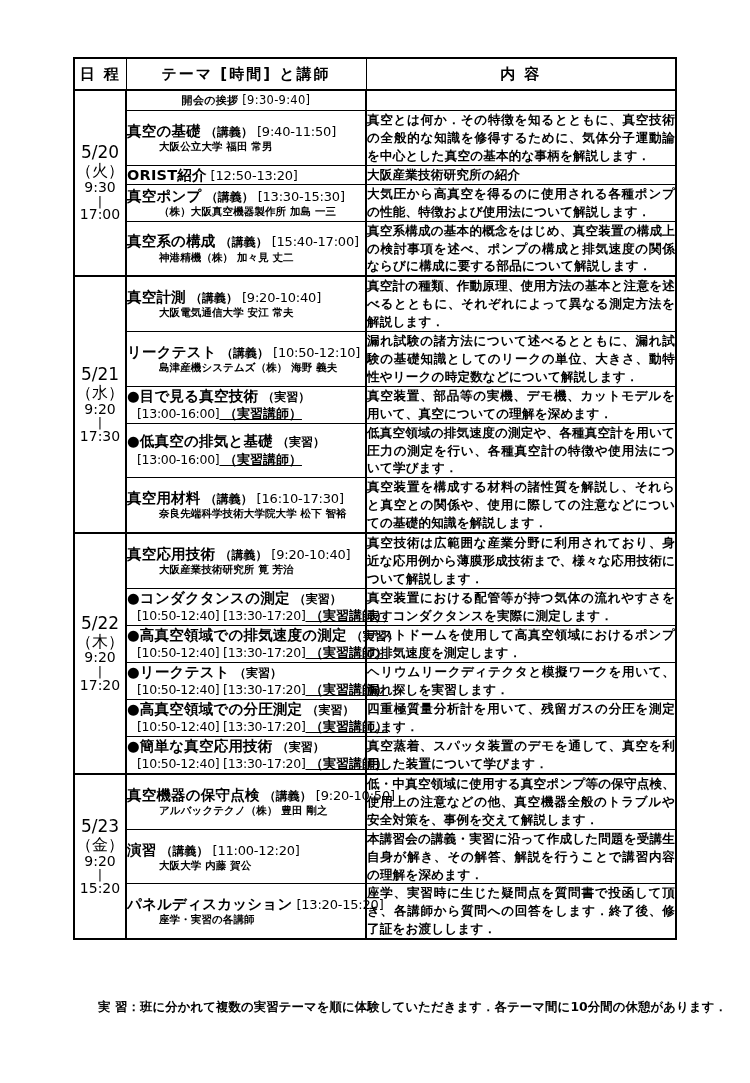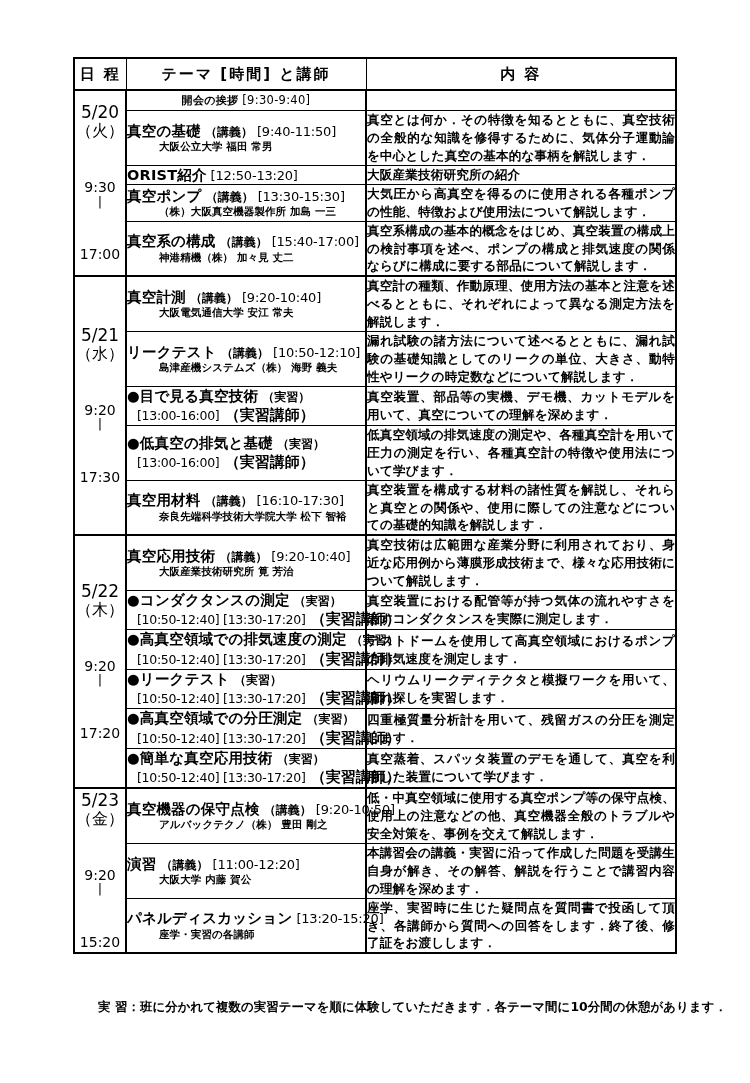--- a/index.html
+++ b/index.html
@@ -57,21 +57,21 @@
   .datecell {
     text-align: center;
     font-size: 16px;
     line-height: 1.12;
     font-weight: 400;
     border-right: 2px solid #000 !important;
     padding: 2px 0;
   }
   .datecell .d-md { font-size: 17px; letter-spacing: 0px; }
   .datecell .d-dow { font-size: 16px; }
-  .datecell .d-t { font-size: 14px; margin-top: 40px; }
+  .datecell .d-t { font-size: 14px; }
   .datecell .d-dash { font-size: 13px; line-height: 0.9; display:block; }
 
   
   .themecell {
     padding: 5px 6px 5px 8px;
     border-right: 2px solid #000 !important;
   }
   .themecell.greet {
     text-align: center;
     padding: 2px 0;
@@ -103,21 +103,21 @@
     letter-spacing: 0.1px;
     white-space: nowrap;
   }
   .t-times {
     font-size: 12.5px;
     line-height: 1.35;
     padding-left: 10px;
     letter-spacing: -0.3px;
     white-space: nowrap;
   }
-  .t-times .kind2 { font-size: 15px; font-weight: bold; letter-spacing: 0; }
+  .t-times .kind2 { font-size: 13px; font-weight: bold; letter-spacing: 0; text-decoration: underline; }
   .greet-txt { font-size: 11px; font-weight: bold; letter-spacing: 0.3px; }
   .greet-txt .tm { font-weight: normal; font-size: 11.5px; }
 
   
   .bodycell {
     padding: 5px 7px 5px 7px;
     font-size: 12.6px;
     line-height: 1.42;
     letter-spacing: 0.15px;
     text-align: justify;

